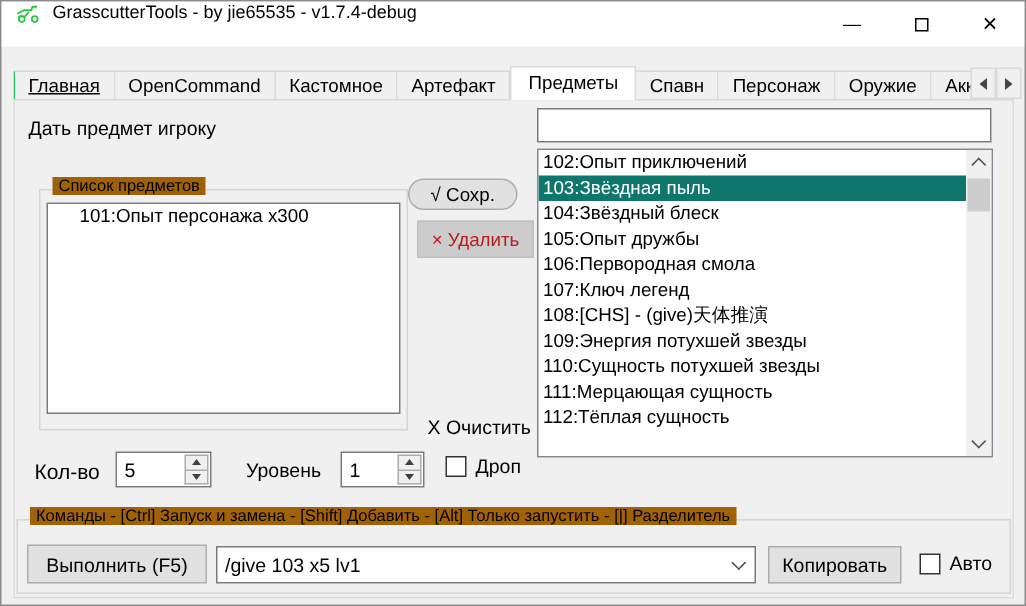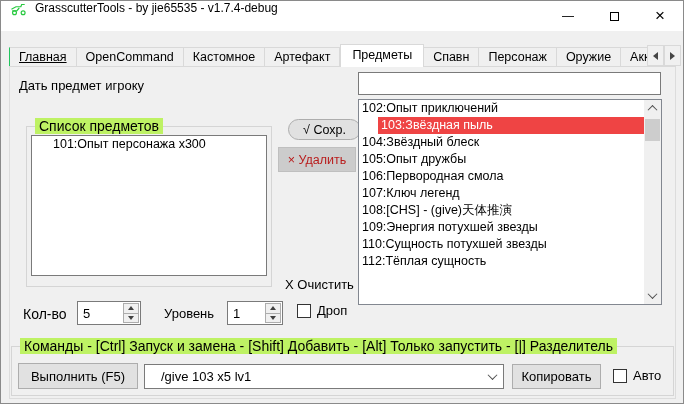--- a/index.html
+++ b/index.html
@@ -26,57 +26,57 @@
   .tabscroll { position:absolute; right:2px; top:44px; height:21px; display:flex; z-index:4; }
   .tsbtn { width:17px; height:21px; background:#f0f0f0; border:1px solid #d9d9d9; display:flex; align-items:center; justify-content:center; }
   .tri-l { width:0; height:0; border-top:4px solid transparent; border-bottom:4px solid transparent; border-right:5px solid #444; }
   .tri-r { width:0; height:0; border-top:4px solid transparent; border-bottom:4px solid transparent; border-left:5px solid #444; }
   
   .pageframe { position:absolute; left:8px; top:66px; width:667px; height:332px; border:1px solid #dcdcdc; border-top:none; }
   
   .lbl-give { position:absolute; left:18px; top:77px; font-size:13px; }
   .groupbox { position:absolute; border:1px solid #d5d5d5; }
   .gb-items { left:25px; top:125px; width:246px; height:161px; }
-  .gb-legend { position:absolute; top:-9px; left:8px; background:#bef264; padding:0 4px; font-size:14px; white-space:nowrap; }
+  .gb-legend { position:absolute; top:-9px; left:8px; background:#a16207; padding:0 4px; font-size:11px; white-space:nowrap; }
   .saved-list { position:absolute; left:4px; top:8px; width:236px; height:141px; background:#ffffff; border:1px solid #7a7a7a; font-size:12.5px; overflow:hidden; }
   .saved-list .row { height:17px; line-height:17px; padding-left:21px; white-space:nowrap; }
   .btn { position:absolute; background:#e1e1e1; border:1px solid #adadad; font-family:"Liberation Sans",sans-serif; font-size:12.5px; color:#000; display:flex; align-items:center; justify-content:center; }
-  .btn-save { left:287px; top:118px; width:73px; height:21px;border-radius:11px; }
+  .btn-save { left:271px; top:118px; width:73px; height:21px;border-radius:11px; }
   .btn-del { left:277px; top:146px; width:78px; height:25px; background:#cccccc; border-color:#bfbfbf; color:#b91c1c; }
   .lbl-clear { position:absolute; left:284px; top:276px; font-size:13px; }
   .lbl-count { position:absolute; left:22px; top:305px; font-size:14px; }
   .lbl-level { position:absolute; left:163px; top:305px; font-size:13px; }
   .spin { position:absolute; height:24px; background:#ffffff; border:1px solid #7a7a7a; }
   .spin-count { left:76px; top:300px; width:64px; }
   .spin-level { left:226px; top:300px; width:56px; }
   .spin input { position:absolute; left:0; top:0; width:calc(100% - 18px); height:100%; border:none; outline:none; padding-left:5px; font-family:"Liberation Sans",sans-serif; font-size:13px; background:transparent; }
   .spin .btncol { position:absolute; right:1px; top:1px; width:16px; height:calc(100% - 2px); display:flex; flex-direction:column; }
   .spin .sbtn { flex:1; background:#f0f0f0; border:1px solid #adadad; display:flex; align-items:center; justify-content:center; }
   .spin .sbtn + .sbtn { border-top:none; }
   .arr-up { width:0; height:0; border-left:3.5px solid transparent; border-right:3.5px solid transparent; border-bottom:4px solid #404040; }
   .arr-dn { width:0; height:0; border-left:3.5px solid transparent; border-right:3.5px solid transparent; border-top:4px solid #404040; }
   .checkbox { position:absolute; display:flex; align-items:center; gap:6px; font-size:13px; }
   .cb-drop { left:296px; top:302px; }
   .cb-box { width:14px; height:14px; background:#ffffff; border:1px solid #333333; display:inline-block; }
   
   .search-input { position:absolute; left:357px; top:71px; width:303px; height:23px; background:#ffffff; border:1px solid #7a7a7a; padding:0 4px; font-family:"Liberation Sans",sans-serif; font-size:13px; outline:none; }
   .item-list { position:absolute; left:357px; top:98px; width:304px; height:206px; background:#ffffff; border:1px solid #828790; overflow:hidden; font-size:12.5px; }
   .item-list .row { height:17px; line-height:17px; padding-left:3px; margin-right:17px; white-space:nowrap; overflow:hidden; }
-  .item-list .row.sel { background:#ef4444; color:#ffffff;margin-left:19px; }
+  .item-list .row.sel { background:#0f766e; color:#ffffff; }
   .scrollbar { position:absolute; right:0; top:0; width:17px; height:100%; background:#f0f0f0; }
   .sb-btn { position:absolute; left:0; width:17px; height:17px; display:flex; align-items:center; justify-content:center; }
   .sb-up { top:0; } .sb-dn { bottom:0; }
   .chev-up { width:7px; height:7px; border-left:1.5px solid #505050; border-top:1.5px solid #505050; transform:rotate(45deg) translate(1px,1px); }
   .chev-dn { width:7px; height:7px; border-right:1.5px solid #505050; border-bottom:1.5px solid #505050; transform:rotate(45deg) translate(-1px,-1px); }
   .sb-thumb { position:absolute; left:1px; top:19px; width:15px; height:22px; background:#cdcdcd; }
   
   .gb-cmd { left:10px; top:345px; width:663px; height:50px; }
   .btn-run { left:6px; top:16px; width:120px; height:26px; font-size:13px; }
   .combo { position:absolute; left:132px; top:17px; width:360px; height:25px; background:#ffffff; border:1px solid #7a7a7a; }
-  .combo input { position:absolute; left:0; top:0; width:calc(100% - 22px); height:100%; border:none; outline:none; padding-left:5px; font-family:"Liberation Sans",sans-serif; font-size:13px; background:transparent;margin-left:11px; }
+  .combo input { position:absolute; left:0; top:0; width:calc(100% - 22px); height:100%; border:none; outline:none; padding-left:5px; font-family:"Liberation Sans",sans-serif; font-size:13px; background:transparent; }
   .combo .drop { position:absolute; right:0; top:0; width:21px; height:100%; display:flex; align-items:center; justify-content:center; }
   .btn-copy { left:500px; top:17px; width:89px; height:25px; font-size:13px; }
   .cb-auto { left:601px; top:21px; }
 </style>
 </head>
 <body>
 
 <div class="window">
 
   <div class="titlebar">
@@ -175,20 +175,21 @@
   <div class="item-list">
     <div class="row">102:Опыт приключений</div>
     <div class="row sel">103:Звёздная пыль</div>
     <div class="row">104:Звёздный блеск</div>
     <div class="row">105:Опыт дружбы</div>
     <div class="row">106:Первородная смола</div>
     <div class="row">107:Ключ легенд</div>
     <div class="row">108:[CHS] - (give)天体推演</div>
     <div class="row">109:Энергия потухшей звезды</div>
     <div class="row">110:Сущность потухшей звезды</div>
+    <div class="row">111:Мерцающая сущность</div>
     <div class="row">112:Тёплая сущность</div>
     <div class="scrollbar">
       <div class="sb-btn sb-up">
           <span class="chev-up"></span>
         </div>
       <div class="sb-thumb"></div>
       <div class="sb-btn sb-dn">
           <span class="chev-dn"></span>
         </div>
     </div>

